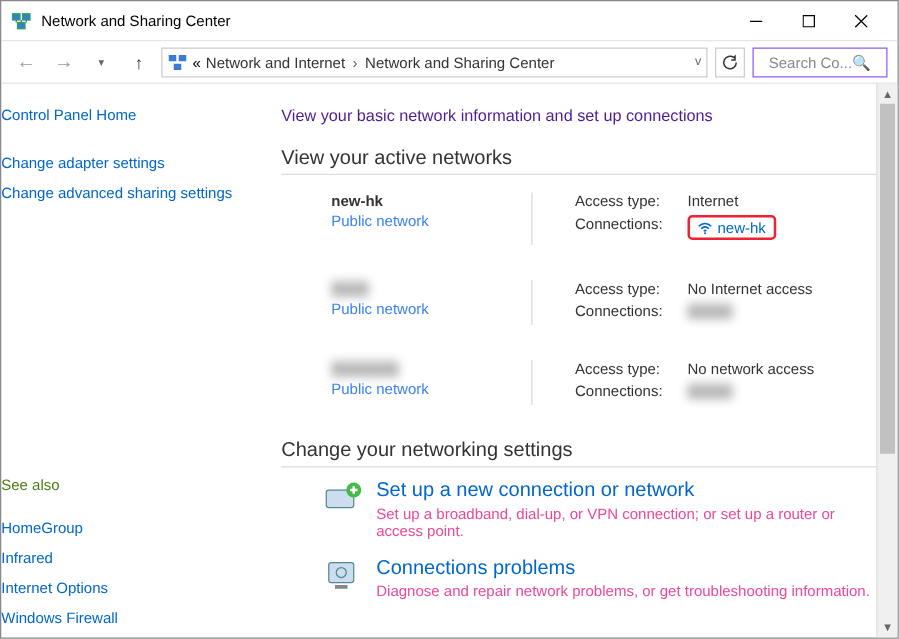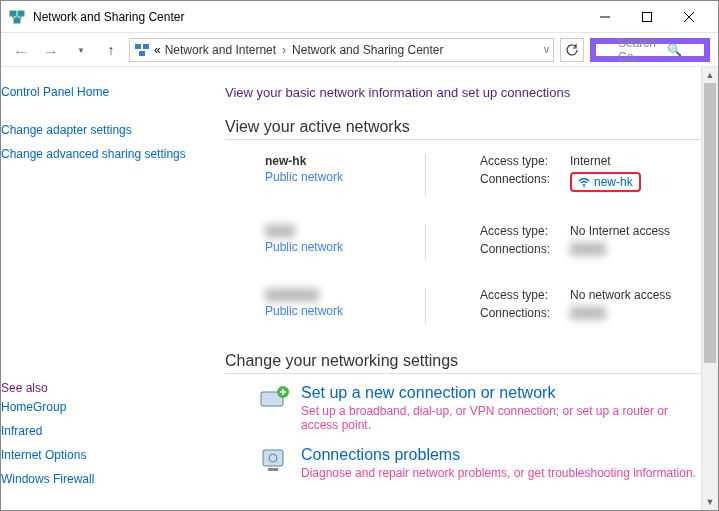--- a/index.html
+++ b/index.html
@@ -12,36 +12,36 @@
 .window-controls svg { width: 10px; height: 10px; }
 .navbar { height: 34px; display: flex; align-items: center; padding: 0 8px; gap: 6px; border-bottom: 1px solid #e5e5e5; }
 .nav-arrow { width: 24px; height: 24px; display: flex; align-items: center; justify-content: center; color: #999; font-size: 16px; }
 .nav-up { width: 24px; height: 24px; display: flex; align-items: center; justify-content: center; color: #333; font-size: 14px; }
 .address { flex: 1; height: 24px; border: 1px solid #ccc; display: flex; align-items: center; padding: 0 4px; font-size: 12px; gap: 4px; }
 .address .folder-icon { width: 16px; height: 16px; }
 .address .sep { color: #666; margin: 0 2px; }
 .address .crumb { color: #333; }
 .address .chev { margin-left: auto; color: #666; font-size: 10px; }
 .refresh-btn { width: 24px; height: 24px; border: 1px solid #ccc; display: flex; align-items: center; justify-content: center; }
-.searchbox { width: 120px; height: 24px; border: 6px solid #8b5cf6; display: flex; align-items: center; padding: 0 22px; color: #888; font-size: 12px; }
+.searchbox { width: 108px; height: 24px; border: 1px solid #8b5cf6; display: flex; align-items: center; padding: 0 12px; color: #888; font-size: 12px; }
 .searchbox .mag { margin-left: auto; font-size: 12px; }
 .content { display: flex; height: calc(100% - 66px); position: relative; }
 .sidebar { width: 210px; padding: 18px 0; }
 .sidebar a { display: block; color: #0066cc; text-decoration: none; margin-bottom: 10px; font-size: 12px; }
-.see-also { color: #701a75; margin-top: 220px; margin-bottom: 5px; }
+.see-also { color: #4d7c0f; margin-top: 220px; margin-bottom: 20px; }
 .main { flex: 1; padding: 18px 14px 10px 14px; position: relative; overflow: hidden; }
 .main h1 { color: #4c1d95; font-size: 13px; font-weight: 400; margin-bottom: 18px; }
 .fieldset-label { font-size: 16px; color: #333; }
 .hr-line { border: none; border-top: 1px solid #dcdcdc; margin-top: 3px; }
 .network-block { display: flex; margin: 14px 0 28px 0; }
 .net-left { width: 200px; padding-left: 40px; }
 .net-name { font-weight: 700; color: #333; }
 .net-name.blur, .blur { filter: blur(4px); color: #808080; background: #ccc; display: inline-block; }
 .net-type { color: #3b82f6; margin-top: 2px; }
-.net-right { border-left: 1px solid #dcdcdc; padding-left: 54px; flex: 1; }
+.net-right { border-left: 1px solid #dcdcdc; padding-left: 34px; flex: 1; }
 .net-row { display: flex; margin-bottom: 4px; }
 .net-row .label { width: 90px; color: #333; }
 .net-row .val { color: #333; }
 .conn-link { color: #0066cc; display: flex; align-items: center; gap: 4px; }
 .highlight-box { border: 2px solid #e23; border-radius: 4px; padding: 1px 6px; }
 .wifi-icon { display: inline-block; width: 12px; height: 12px; }
 .setting-item { display: flex; gap: 10px; margin: 10px 0 14px 34px; }
 .setting-icon { width: 32px; height: 28px; flex-shrink: 0; }
 .setting-text .link { color: #0066cc; font-size: 16px; }
 .setting-text .desc { color: #ec4899; font-size: 12px; margin-top: 2px; }

